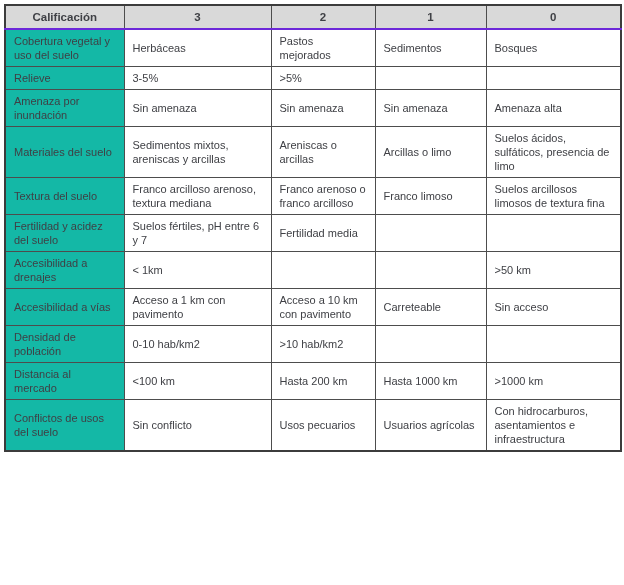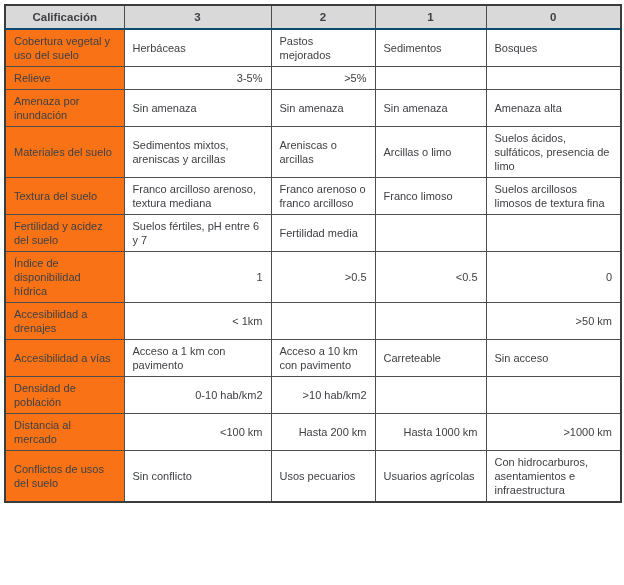--- a/index.html
+++ b/index.html
@@ -30,28 +30,28 @@
     vertical-align: middle;
     overflow: hidden;
   }
   thead th, thead td {
     background: #d9d9d9;
     font-weight: bold;
     text-align: center;
     font-size: 11.5px;
   }
   thead tr.hdr-main th { padding-top: 5px; padding-bottom: 5px; }
-  thead tr.hdr-calif th, thead tr.hdr-calif td { border-bottom: 2px solid #0c4a6e; }
+  thead tr.hdr-calif th, thead tr.hdr-calif td { border-bottom: 2px solid #6d28d9; }
   tbody th.rowlabel {
     text-align: left;
     font-weight: normal;
-    background: #f97316;
+    background: #14b8a6;
   }
   td.left   { text-align: left; }
-  td.center { text-align: right; margin-top: 43px; }
+  td.center { text-align: left; margin-top: 43px; }
   .col-range { font-weight: bold; }
 </style>
 </head>
 <body>
 
 <div class="page">
   <table class="grid">
     <colgroup>
       <col style="width:119px">
       <col style="width:147px">
@@ -105,27 +105,20 @@
           <td class="left">Suelos arcillosos limosos de textura fina</td>
         </tr>
         <tr>
           <th class="rowlabel">Fertilidad y acidez del suelo</th>
           <td class="left">Suelos fértiles, pH entre 6 y 7</td>
           <td class="left">Fertilidad media</td>
           <td class="left"></td>
           <td class="left"></td>
         </tr>
         <tr>
-          <th class="rowlabel">Índice de disponibilidad hídrica</th>
-          <td class="center">1</td>
-          <td class="center">&gt;0.5</td>
-          <td class="center">&lt;0.5</td>
-          <td class="center">0</td>
-        </tr>
-        <tr>
           <th class="rowlabel">Accesibilidad a drenajes</th>
           <td class="center">&lt; 1km</td>
           <td class="center"></td>
           <td class="center"></td>
           <td class="center">&gt;50 km</td>
         </tr>
         <tr>
           <th class="rowlabel">Accesibilidad a vías</th>
           <td class="left">Acceso a 1 km con pavimento</td>
           <td class="left">Acceso a 10 km con pavimento</td>

